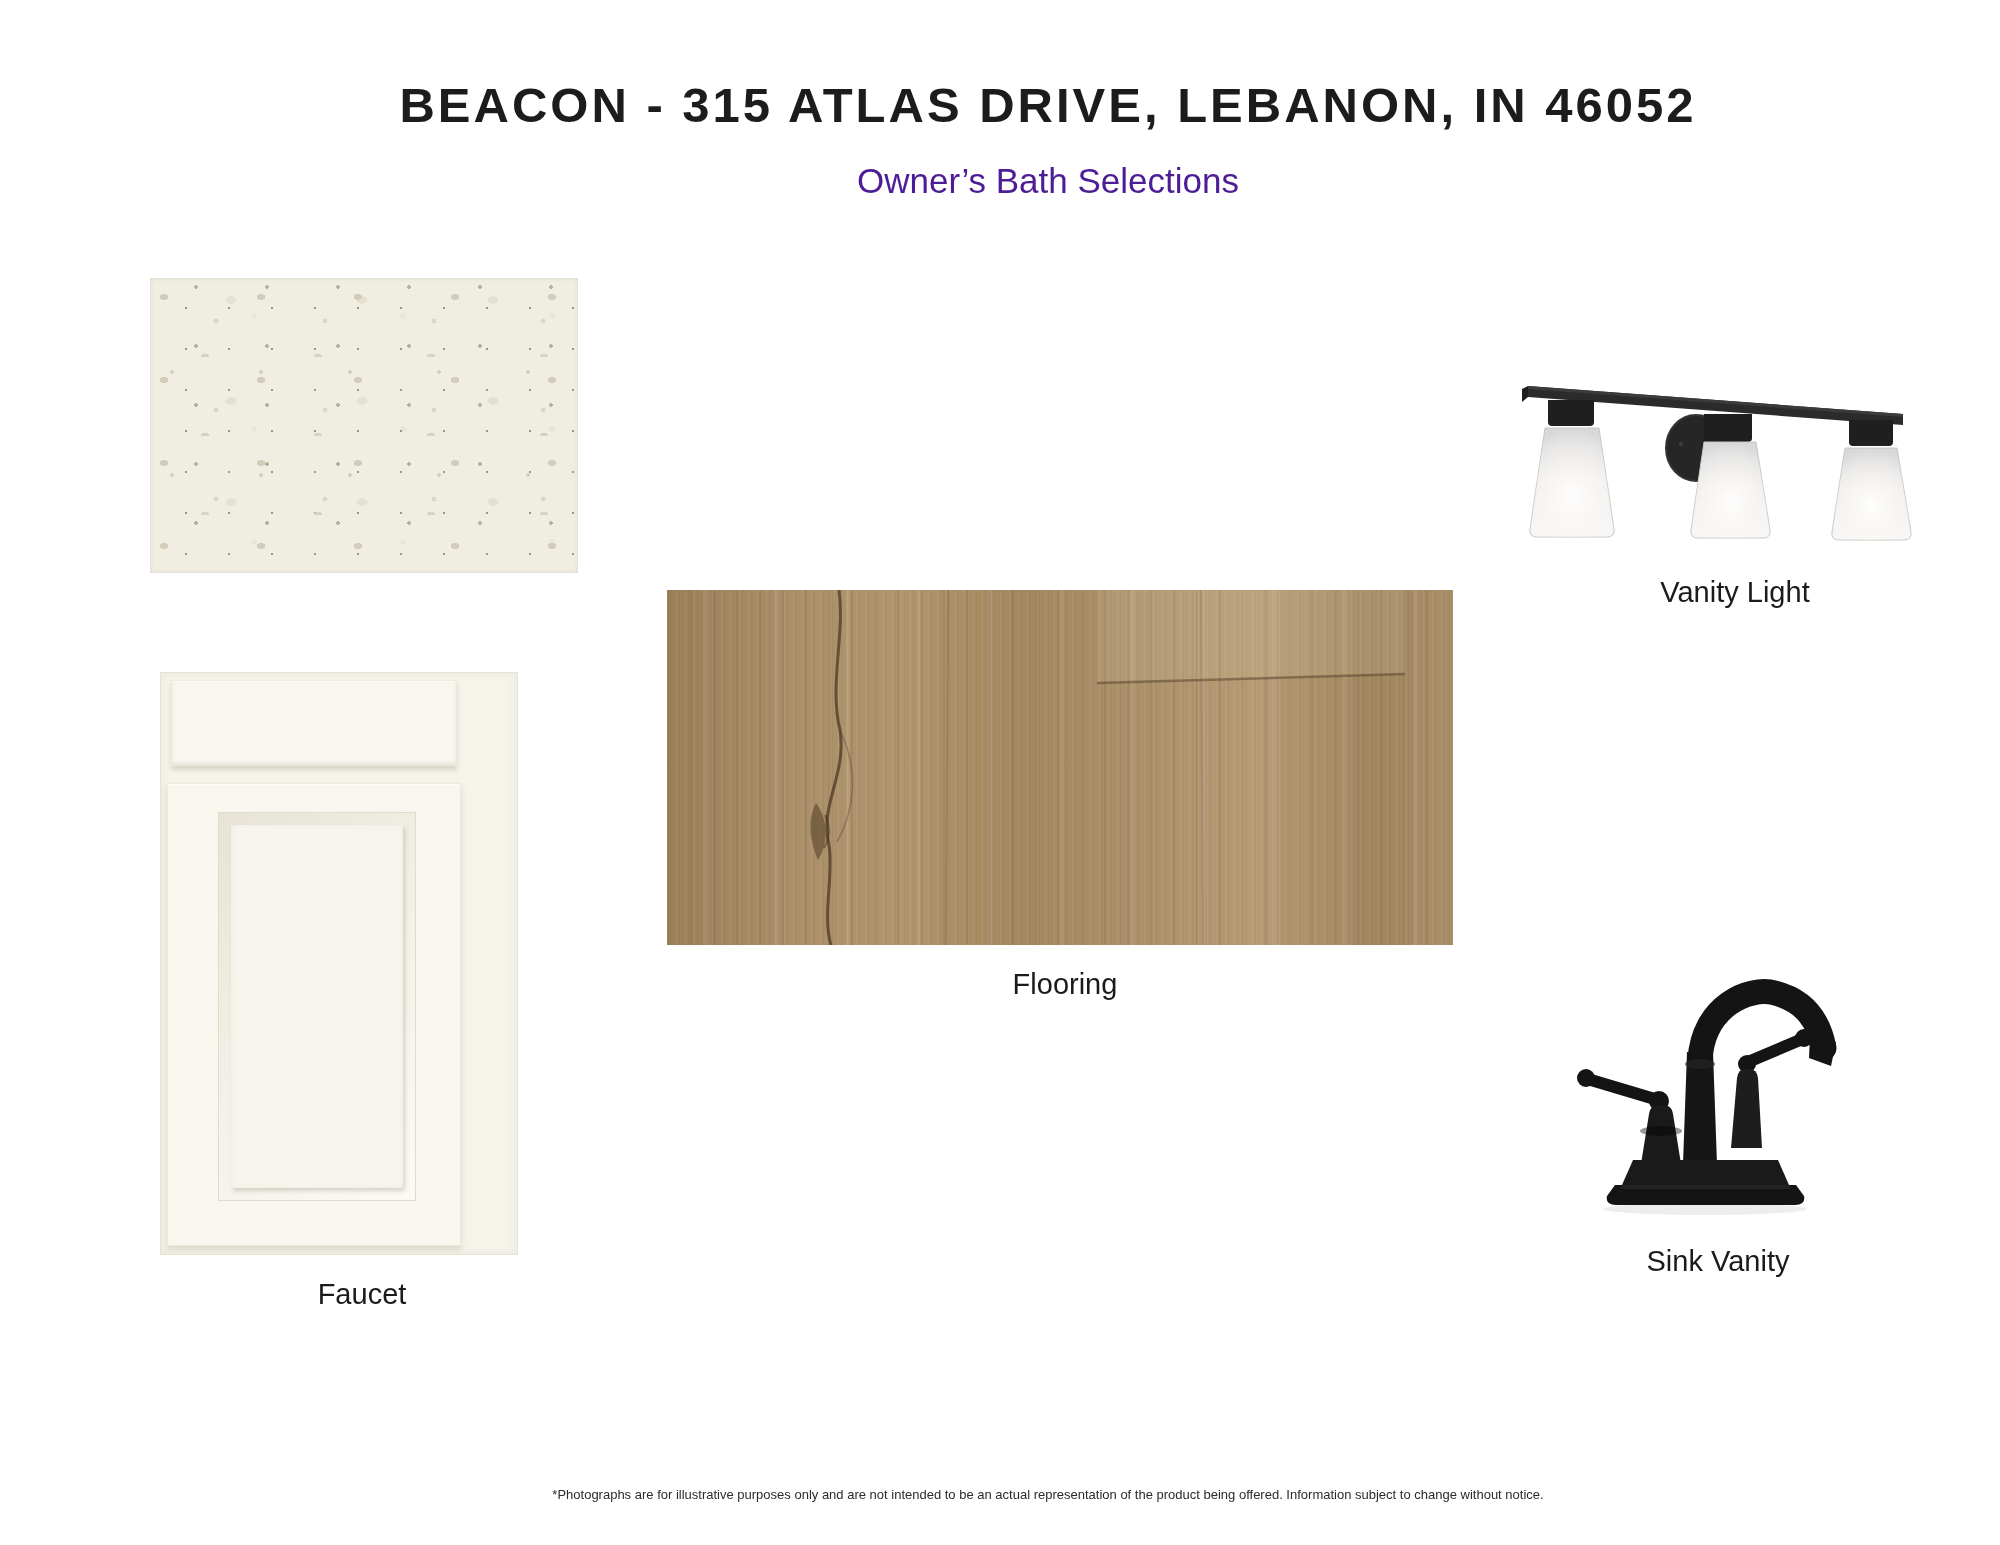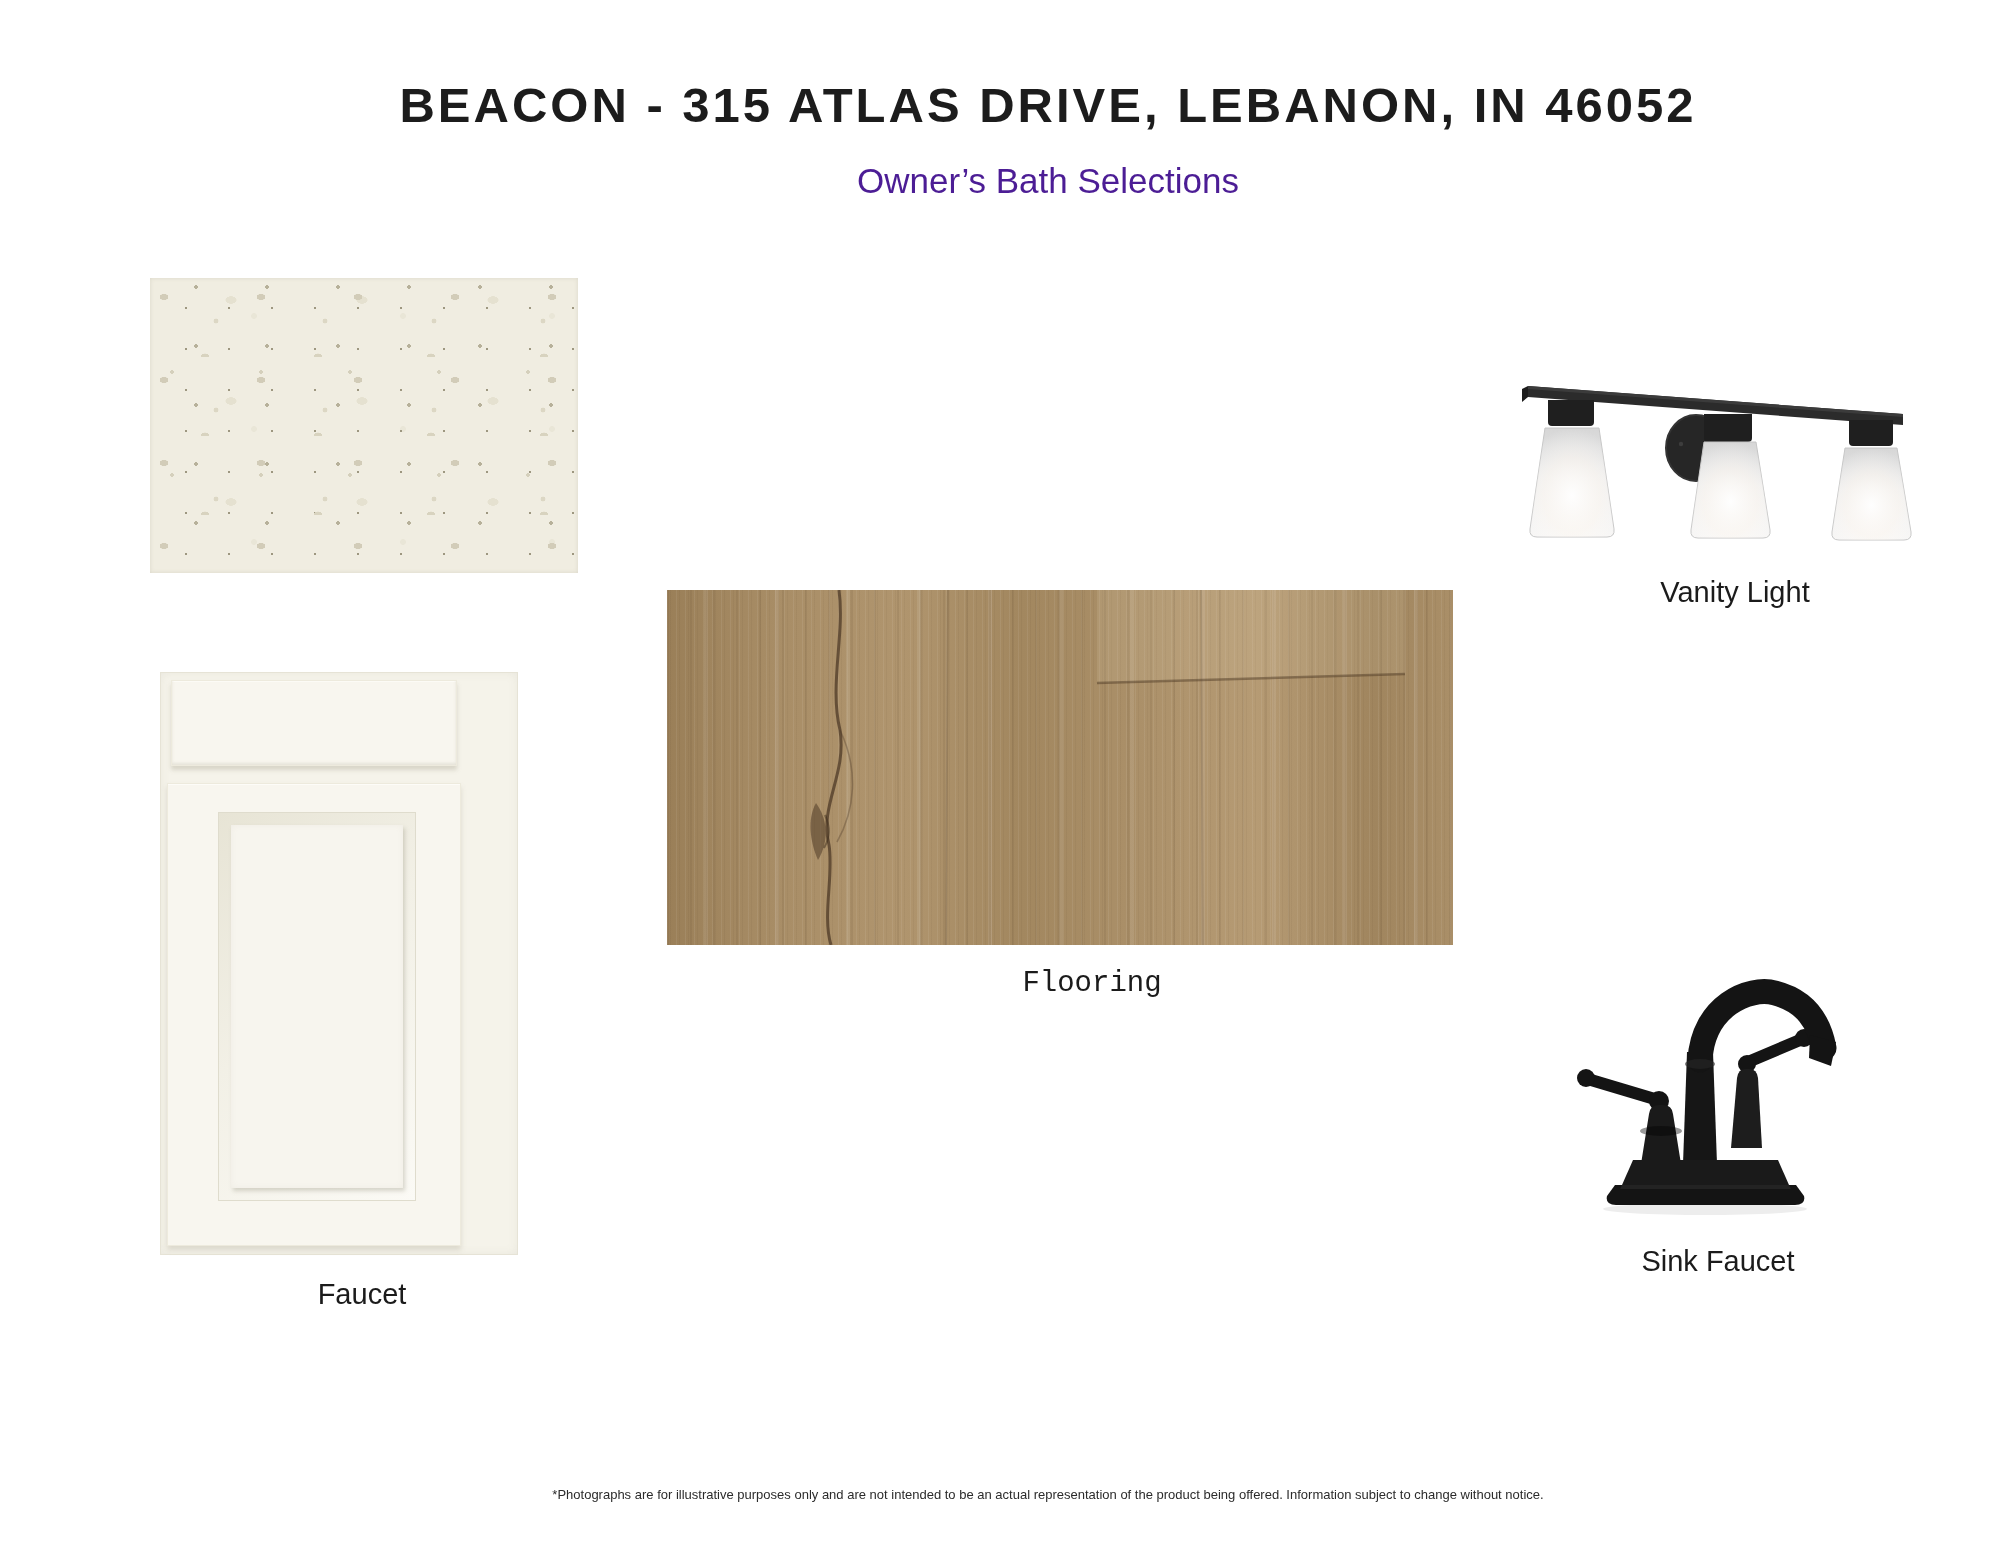--- a/index.html
+++ b/index.html
@@ -121,21 +121,21 @@
       <path d="M281,0 L279,355" stroke="rgba(75,55,35,0.20)" stroke-width="2" fill="none"></path>
       <path d="M534,0 L536,355" stroke="rgba(75,55,35,0.16)" stroke-width="2" fill="none"></path>
 
       <path d="M172,0 C178,45 162,95 173,140 C180,185 152,215 162,255 C167,285 155,325 164,355" stroke="#4e3a27" stroke-width="3" fill="none" opacity="0.75"></path>
       <path d="M173,140 C192,180 188,220 170,252" stroke="#4e3a27" stroke-width="1.6" fill="none" opacity="0.35"></path>
 
       <path d="M149,213 C160,228 163,250 151,270 C143,252 140,229 149,213 Z" fill="#503c28" opacity="0.55"></path>
       <path d="M158,225 C163,236 163,248 157,258" stroke="#3c2c1c" stroke-width="2" fill="none" opacity="0.5"></path>
     </svg>
   </div>
-  <div class="abs swatch-label" style="left:694px;top:964px;width:700px;font-family:Liberation Mono, monospace;">Flooring</div>
+  <div class="abs swatch-label" style="left:667px;top:964px;width:700px;">Flooring</div>
 
   <div class="abs vanity-light">
     <svg width="400" height="185" viewBox="0 0 400 185">
       <defs>
         <linearGradient id="shadeGrad" x1="0" y1="0" x2="0" y2="1">
           <stop offset="0" stop-color="#d6d6d6"></stop>
           <stop offset="0.45" stop-color="#ececec"></stop>
           <stop offset="1" stop-color="#f7f6f5"></stop>
         </linearGradient>
         <radialGradient id="shadeGlow" cx="0.5" cy="0.62" r="0.62">
@@ -185,17 +185,17 @@
       <path d="M120,196 L124,84 L150,84 L154,196 Z" fill="#161616"></path>
       <path d="M137,92 C140,38 186,18 212,25 C243,33 256,54 261,80" fill="none" stroke="#141414" stroke-width="25" stroke-linecap="round"></path>
       <path d="M247,67 L273,74 L268,98 L246,90 Z" fill="#141414"></path>
       <ellipse cx="137" cy="96" rx="15" ry="5" fill="#262626" opacity="0.6"></ellipse>
 
       <path d="M70,192 L215,192 L226,217 L59,217 Z" fill="#1a1a1a"></path>
       <path d="M52,217 L233,217 L241,228 Q243,237 232,237 L53,237 Q42,237 44,228 Z" fill="#141414"></path>
       <path d="M59,217 L226,217 L228,221 L57,221 Z" fill="#2a2a2a" opacity="0.7"></path>
     </svg>
   </div>
-  <div class="abs swatch-label" style="left:1520px;top:1241px;width:300px;">Sink Faucet</div>
+  <div class="abs swatch-label" style="left:1520px;top:1241px;width:300px;">Sink Vanity</div>
 
   <div class="abs disclaimer">*Photographs are for illustrative purposes only and are not intended to be an actual representation of the product being offered. Information subject to change without notice.</div>
 
 </div>
 
 </body></html>

